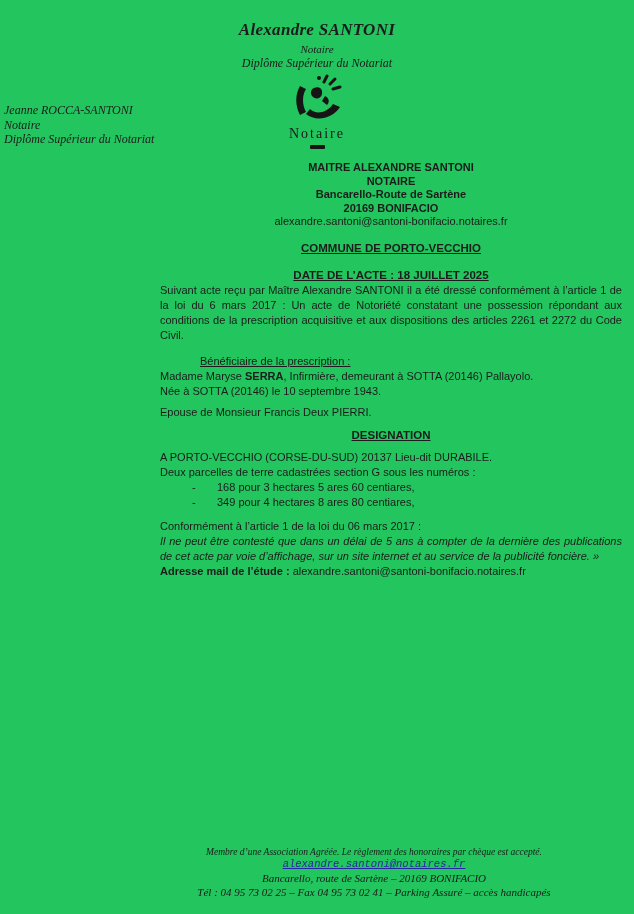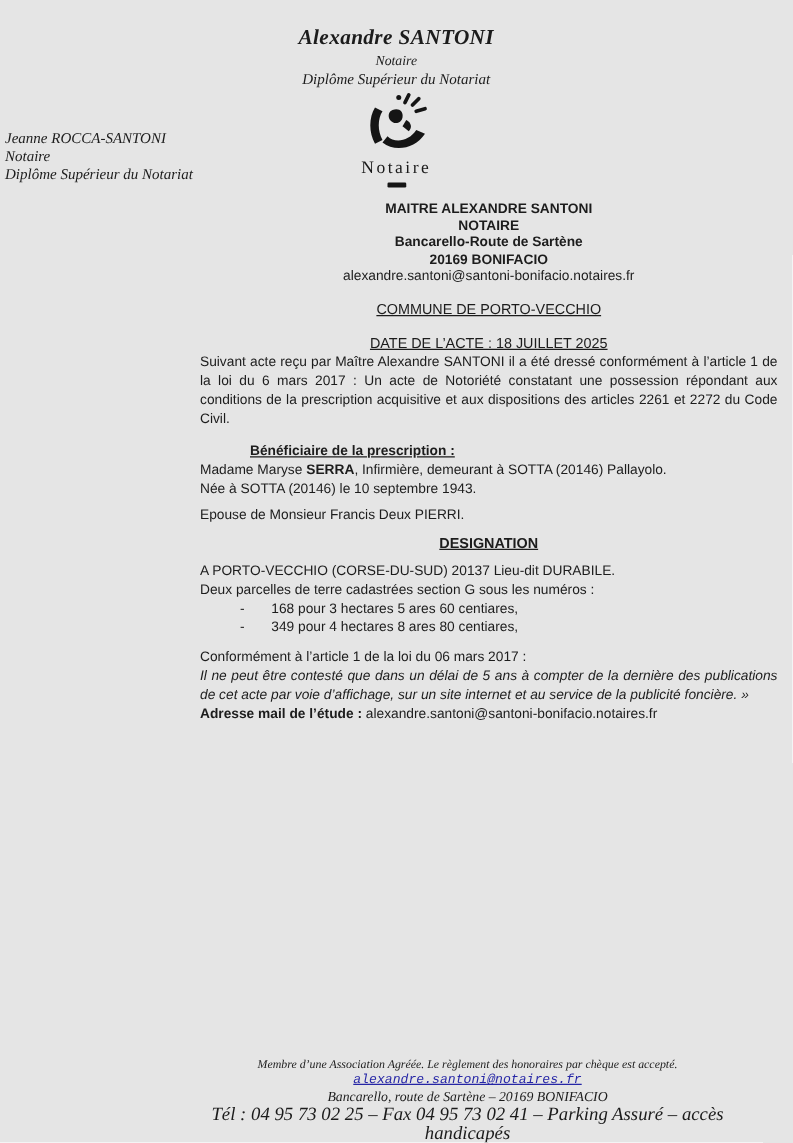--- a/index.html
+++ b/index.html
@@ -1,57 +1,57 @@
 <!DOCTYPE html>
 <html><head>
 <meta charset="utf-8">
 <style>
   html,body{margin:0;padding:0;background:#ffffff;}
   .page{
-    position:relative;width:634px;height:914px;background:#e5e5e5;
+    position:relative;width:634px;height:914px;background:#22c55e;
     font-family:"Liberation Sans",sans-serif;color:#1c1c1c;overflow:hidden;
   }
   
   .letterhead{position:absolute;top:20px;left:0;right:0;text-align:center;
     font-family:"Liberation Serif",serif;font-style:italic;}
   .letterhead .name{font-size:17px;font-weight:bold;letter-spacing:.3px;}
   .letterhead .title{font-size:11px;margin-top:3px;}
   .letterhead .diploma{font-size:12px;margin-top:1px;}
   
   .left-notary{position:absolute;top:103px;left:4px;
     font-family:"Liberation Serif",serif;font-style:italic;font-size:12px;line-height:14.5px;}
   
   .logo{position:absolute;top:74px;left:50%;transform:translateX(-50%);width:100px;text-align:center;}
   .logo .logo-text{font-family:"Liberation Serif",serif;font-size:14px;letter-spacing:2px;color:#1a1a1a;margin-top:0;}
   .logo .logo-dash{width:15px;height:4px;background:#151515;margin:3px auto 0 auto;border-radius:1px;}
   
   .content{position:absolute;top:161px;left:160px;width:462px;font-size:11px;line-height:15px;}
   .office{ text-align:center;font-weight:bold;font-size:11px;line-height:13.5px;}
   .office .email{font-weight:normal;}
-  .heading{ text-align:center;font-weight:normal;font-size:11.5px;text-decoration:underline;margin-top:12px;line-height:15px;}
+  .heading{ text-align:center;font-weight:bold;font-size:11.5px;text-decoration:underline;margin-top:12px;line-height:15px;}
   .intro{ text-align:justify;margin-top:9px;}
-  .benef-heading{font-weight:bold;text-decoration:underline;margin-top:11px;padding-left:40px;}
+  .benef-heading{font-weight:normal;text-decoration:underline;margin-top:11px;padding-left:40px;}
   .line{margin:0;}
   .spouse{margin-top:6px;}
   .designation{ text-align:center;font-weight:bold;font-size:11.5px;text-decoration:underline;margin-top:8px;line-height:15px;}
   .location{margin-top:7px;}
   .parcel{display:flex;padding-left:32px;}
   .parcel .dash{width:25px;}
   .law-block{margin-top:9px;}
   .quote{font-style:italic;text-align:justify;}
   .mail-line .lbl{font-weight:bold;}
   .b{font-weight:bold;}
   
   .footer{position:absolute;top:846px;left:143px;width:462px;text-align:center;
     font-family:"Liberation Serif",serif;font-style:italic;color:#1b1b1b;}
   .footer .f1{font-size:9.5px;line-height:12px;}
   .footer .f-email{font-size:10.5px;line-height:13px;font-family:Liberation Mono, monospace;}
   .footer .f-email a{color:#2626a6;text-decoration:underline;cursor:pointer;}
   .footer .f2{font-size:11px;line-height:14px;}
-  .footer .f3{font-size:15px;line-height:14.5px;}
+  .footer .f3{font-size:11px;line-height:14.5px;}
 </style>
 </head>
 <body>
 
 <div class="page">
 
   <div class="letterhead">
     <div class="name">Alexandre SANTONI</div>
     <div class="title">Notaire</div>
     <div class="diploma">Diplôme Supérieur du Notariat</div>

